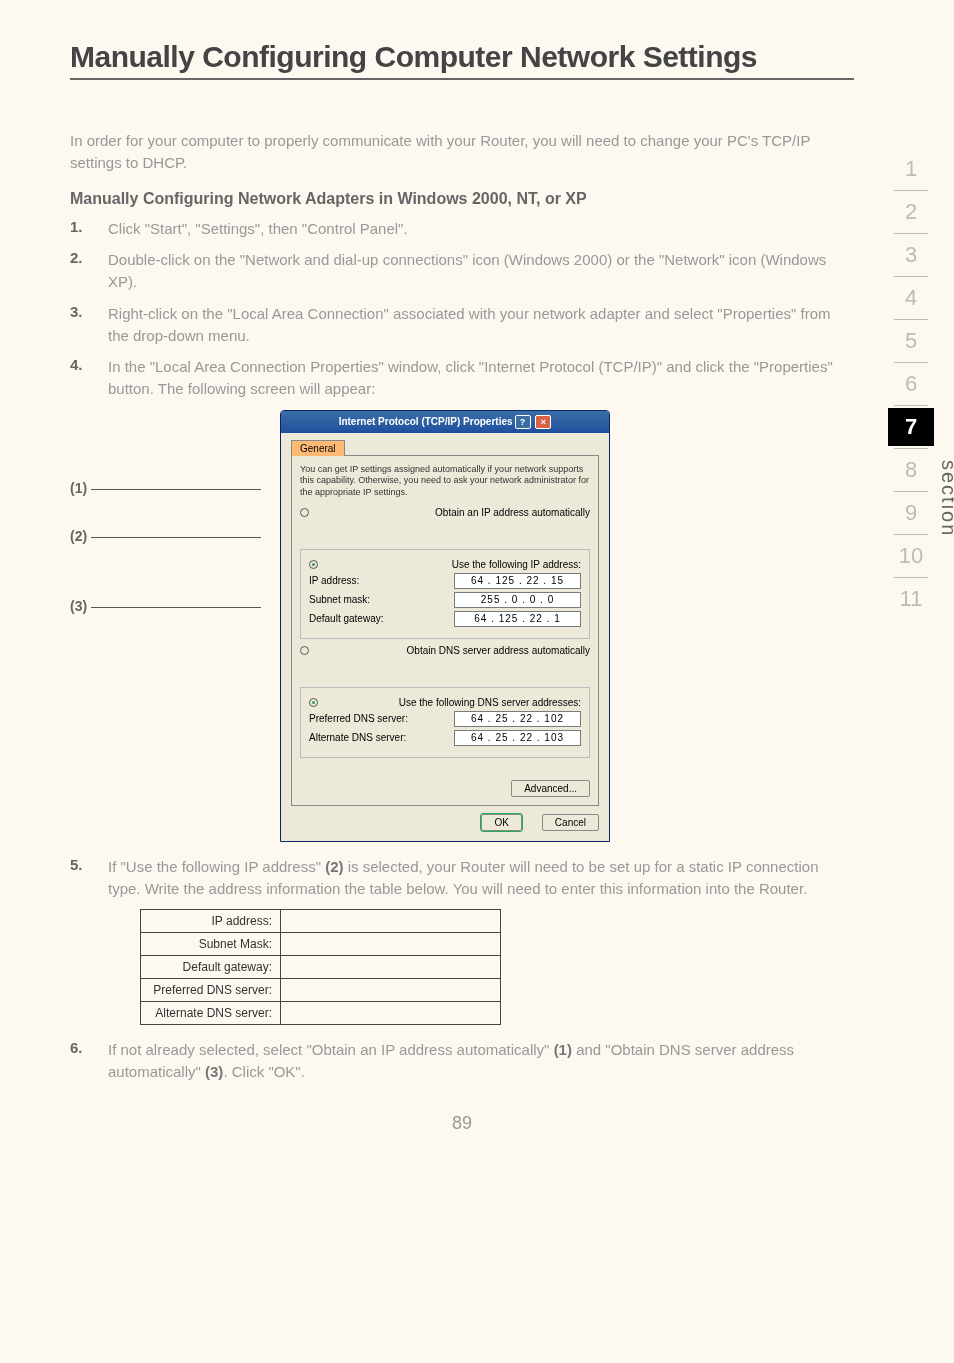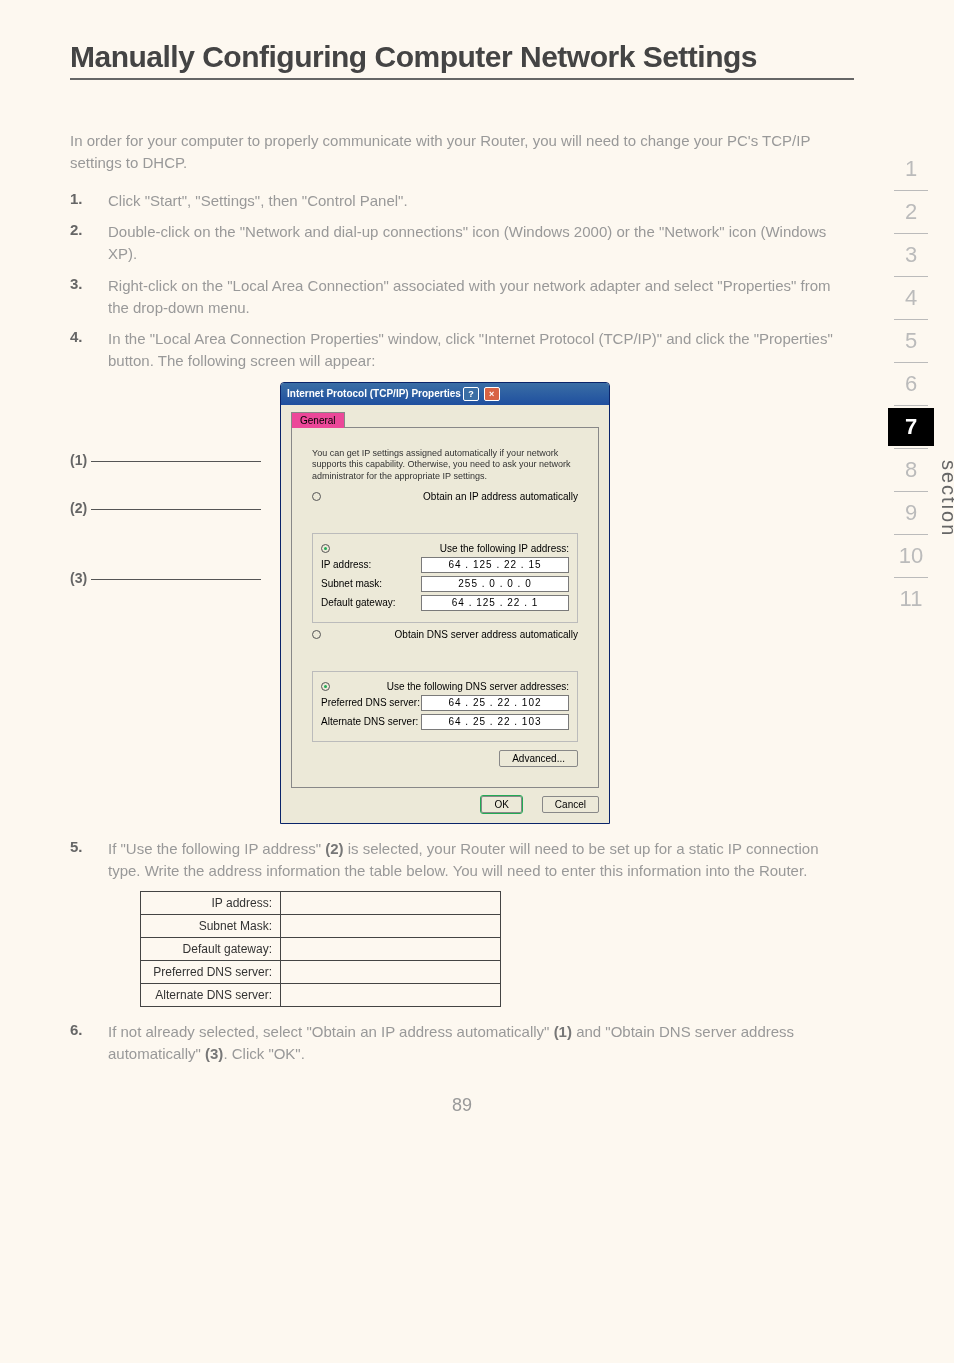--- a/index.html
+++ b/index.html
@@ -88,85 +88,85 @@
     font-size: 10px;
     color: #000;
     border-radius: 4px 4px 0 0;
     overflow: hidden;
   }
   .dlg-titlebar {
     background: linear-gradient(#3a6ea5, #1f4f9f);
     color: #fff;
     padding: 4px 6px;
     display: flex;
-    justify-content: flex-start;
+    justify-content: center;
     align-items: center;
     font-weight: 700;
     font-size: 10px;
   }
   .dlg-titlebar .winbtns span {
     display: inline-block;
     background: #d86344;
     color: #fff;
     width: 16px; height: 14px;
     text-align: center;
     border: 1px solid #fff;
     border-radius: 2px;
     margin-left: 2px;
     font-size: 9px;
     line-height: 12px;
   }
   .dlg-titlebar .winbtns .help { background:#3a6ea5; }
   .dlg-body { padding: 6px 10px 10px 10px; }
   .dlg-tab {
     display: inline-block;
-    background: #ec4899;
+    background: #fdba74;
     border: 1px solid #888;
     border-bottom: none;
     padding: 2px 8px;
     font-size: 10px;
     position: relative;
     top: 1px;
   }
   .dlg-panel {
     border: 1px solid #888;
-    padding: 20px;
+    padding: 8px;
     background: #ece9d8;
   }
   .dlg-desc { font-size: 9px; color: #333; margin-bottom: 8px; line-height: 1.3; }
   .radio-row { font-size: 10px; margin: 3px 0; display:flex; align-items:center; gap:8px;justify-content:space-between;}
   .radio { width:9px; height:9px; border:1px solid #555; border-radius:50%; display:inline-block; position:relative;}
   .radio.checked::after{content:"";position:absolute;inset:2px;background:#2a5;border-radius:50%;}
   .fieldset {
     border: 1px solid #bbb;
     padding: 6px 8px 8px 8px;
     margin-bottom: 6px;
     margin-top: 31px;
   }
   .ip-row { display:flex; justify-content:space-between; align-items:center; margin:3px 0; font-size:10px;}
   .ip-box {
     border:1px solid #7a7a7a;
     background:#fff;
     height:16px;
-    width:148px;
+    width:127px;
     display:flex;
     align-items:center;
     justify-content:center;
     font-size:10px;
     letter-spacing:1px;
   }
   .dlg-btn {
     border:1px solid #888;
     background:#ece9d8;
     padding:2px 12px;
     font-size:10px;
     border-radius:2px;
   }
   .dlg-footer { display:flex; justify-content:flex-end; gap:20px; margin-top:8px;}
-  .dlg-adv { display:flex; justify-content:flex-end; margin-top:8px;}
+  .dlg-adv { display:flex; justify-content:flex-end; margin-top:22px;}
 
   
   .blank-table {
     margin: 6px 0 14px 70px;
     border: 1px solid #444;
     border-collapse: collapse;
     font-size: 12px;
     color: #333;
   }
   .blank-table td {
@@ -223,20 +223,21 @@
 </style>
 </head>
 <body>
 
 <div class="page">
   <h1 class="page-title">Manually Configuring Computer Network Settings</h1>
   <hr class="title-rule">
 
   <p class="intro">In order for your computer to properly communicate with your Router, you will need to change your PC's TCP/IP settings to DHCP.</p>
 
+  <h2 class="subhead">Manually Configuring Network Adapters in Windows 2000, NT, or XP</h2>
 
   <ol class="steps">
     <li>
       <span class="step-num">1.</span>
       <span class="step-body">Click "Start", "Settings", then "Control Panel".</span>
     </li>
     <li>
       <span class="step-num">2.</span>
       <span class="step-body">Double-click on the "Network and dial-up connections" icon (Windows 2000) or the "Network" icon (Windows XP).</span>
     </li>

